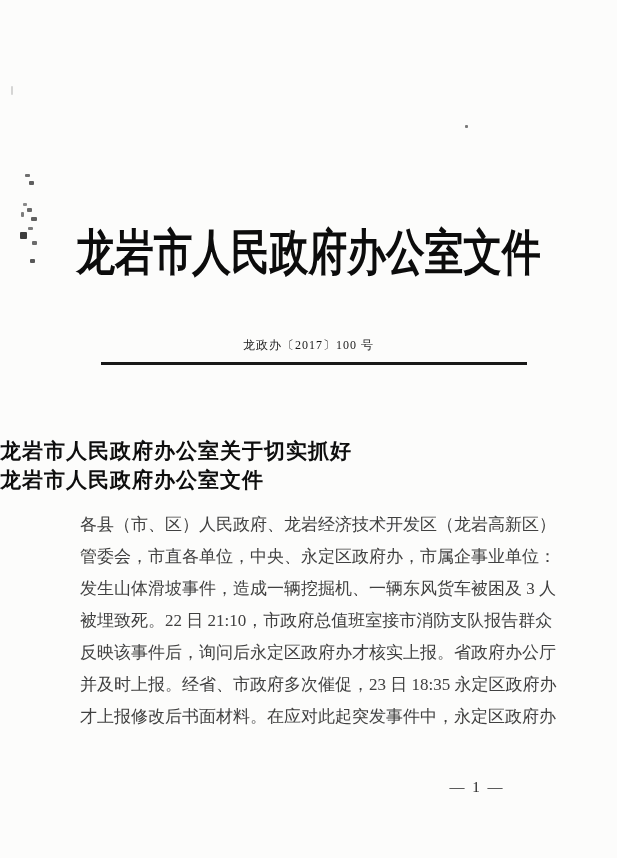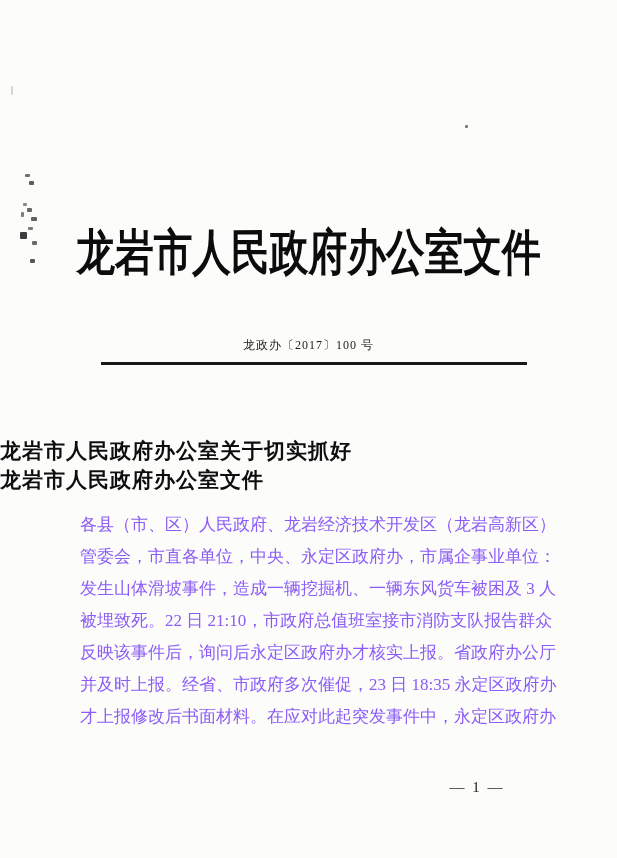--- a/index.html
+++ b/index.html
@@ -64,21 +64,21 @@
     color: #0e0e0e;
     letter-spacing: 1px;
   }
   
   .body-text {
     position: absolute;
     top: 509px;
     left: 80px;
     width: 462px;
     font-size: 17px;
-    color: #8b5cf6;
+    color: #404040;
   }
   .body-line {
     height: 32px;
     line-height: 32px;
     text-align: justify;
     text-align-last: justify;
     white-space: nowrap;
     overflow: visible;
   }
   .body-line.indent {

